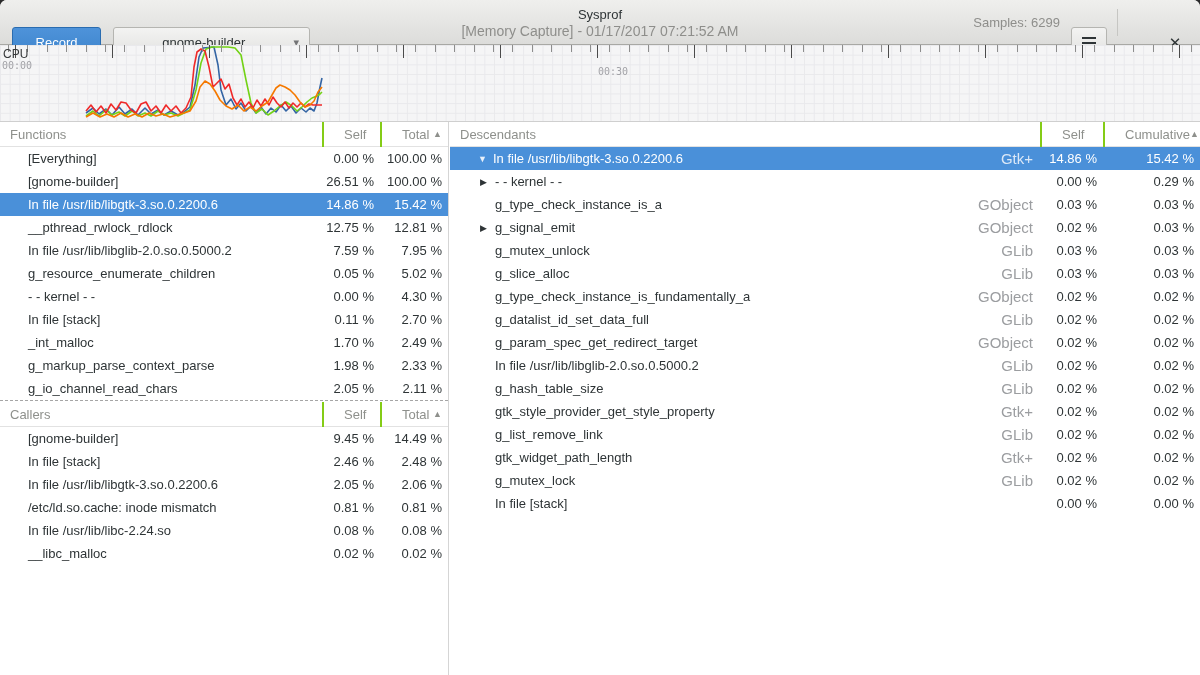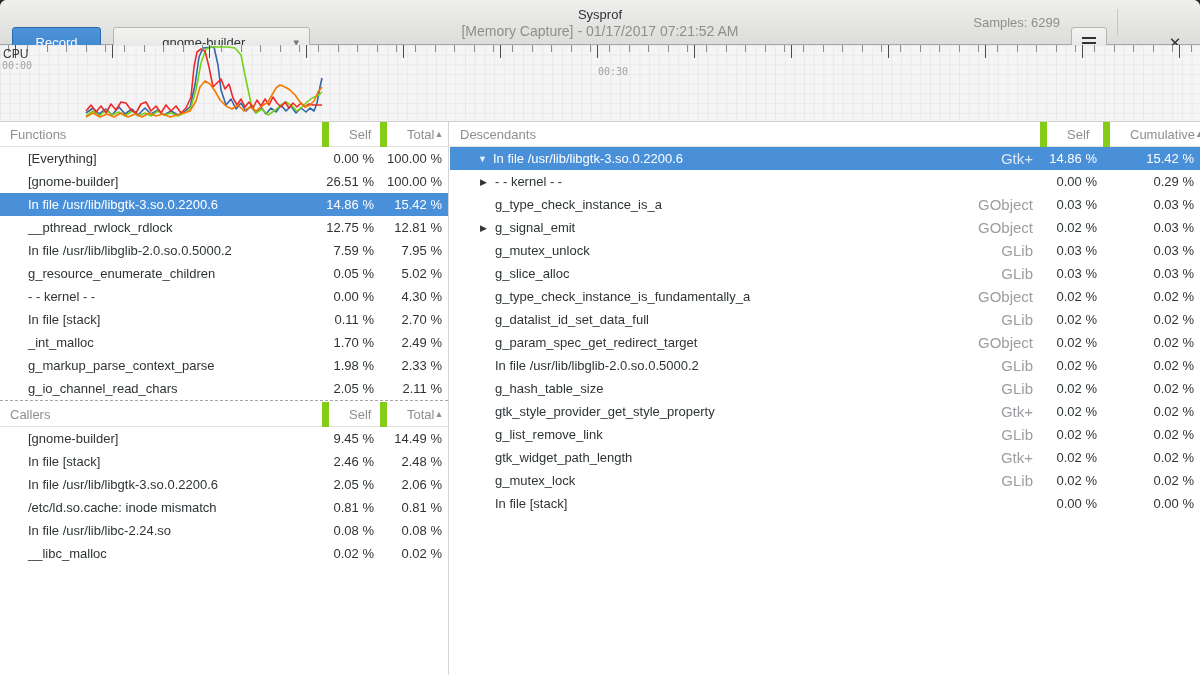--- a/index.html
+++ b/index.html
@@ -49,21 +49,21 @@
 
   
   .content { position:absolute; top:122px; left:0; width:1084px; height:553px; background:#ffffff; }
   .v-divider { position:absolute; left:448px; top:0; width:1px; height:553px; background:#d5d5d5; }
   .left-pane { position:absolute; left:0; top:0; width:448px; height:553px; }
   .right-pane { position:absolute; left:450px; top:0; width:750px; height:553px; }
 
   .thead { display:flex; height:25px; border-bottom:1px solid #e2e2e2; align-items:center;
     font-size:13px; color:#8e908c; background:#ffffff; }
   .th { height:25px; display:flex; align-items:center; }
-  .th + .th { border-left:7px solid #84cc16;padding-left:20px; }
+  .th + .th { border-left:2px solid #84cc16;padding-left:20px; }
   .th-name { flex:1; padding-left:10px; }
   .th-num { justify-content:flex-start; padding-left:8px; }
   .sort-arrow { color:#8e908c; font-size:9px; margin-left:auto; margin-right:6px; }
   .lt-self { width:58px; }
   .lt-total { width:68px; }
   .rt-self { width:63px; }
   .rt-cum { width:97px; }
 
   .tr { display:flex; height:23px; align-items:center; font-size:13px; color:#2e3436; background:#ffffff; }
   .tr.selected { background:#4a90d9; color:#ffffff; }

